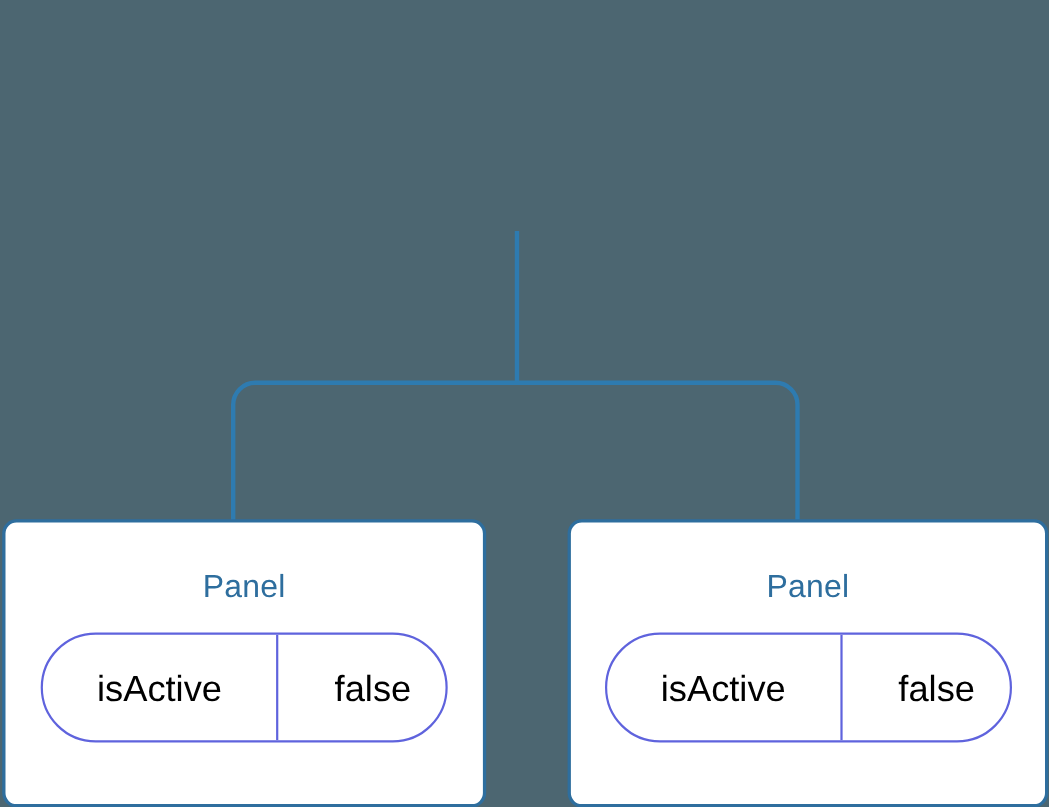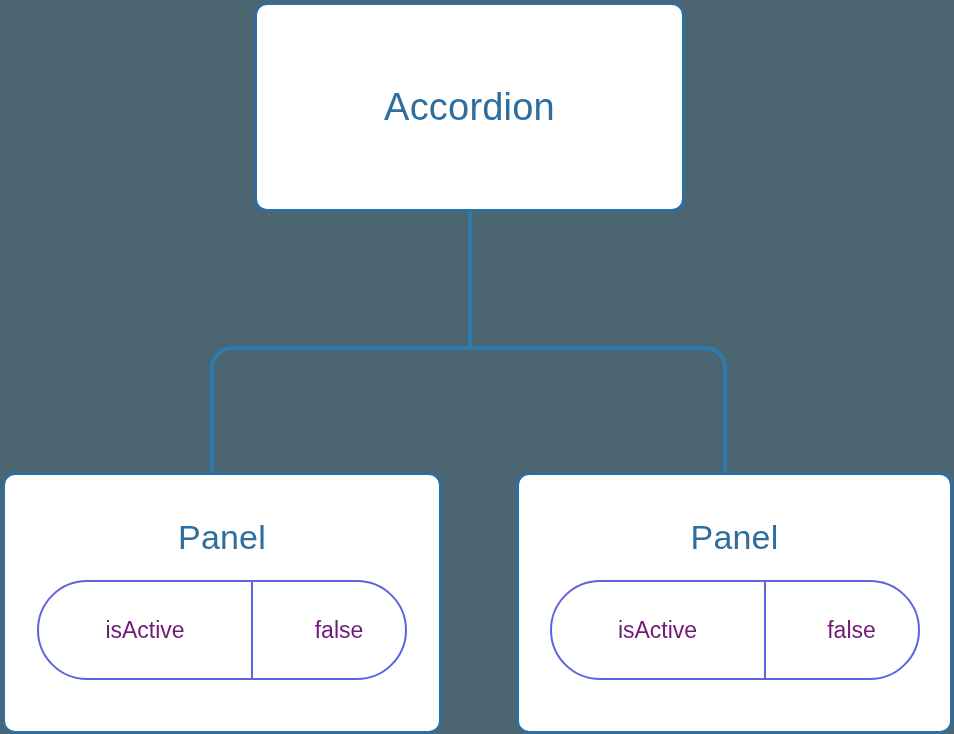--- a/index.html
+++ b/index.html
@@ -58,39 +58,39 @@
     color: #2e6e9e;
     font-size: 38px;
     font-weight: 400;
     line-height: 1;
     letter-spacing: 0.2px;
     white-space: nowrap;
   }
   .node-leaf-left .node-title,
   .node-leaf-right .node-title {
     margin-top: 45px;
-    font-size: 34px;
+    font-size: 29px;
   }
   .prop-pill {
     margin-top: 26px;
     height: 100px;
     border: 2.5px solid #5f63dd;
     border-radius: 50px;
     box-sizing: border-box;
     display: flex;
     align-items: stretch;
     background: transparent;
     overflow: hidden;
   }
   .prop-key, .prop-val {
     display: flex;
     align-items: center;
     justify-content: center;
-    color: #701a75;
-    font-size: 23px;
+    color: #000000;
+    font-size: 33px;
     line-height: 1;
     white-space: nowrap;
     box-sizing: border-box;
   }
   .prop-key {
     width: 214px;
     border-right: 2.5px solid #5f63dd;
   }
   .prop-val {
     width: 152px;
@@ -100,23 +100,20 @@
 </head>
 <body>
 
 <div id="diagram-root">
 
   <svg class="edge-layer" viewBox="0 0 954 734" width="954" height="734" xmlns="http://www.w3.org/2000/svg">
     <path d="M470,210 L470,348 L232,348 A20,20 0 0 0 212,368 L212,478" fill="none" stroke="#2e7bb0" stroke-width="4" stroke-linecap="butt"></path>
     <path d="M470,348 L705,348 A20,20 0 0 1 725,368 L725,478" fill="none" stroke="#2e7bb0" stroke-width="4" stroke-linecap="butt"></path>
   </svg>
 
-  <div class="node node-root">
-    <div class="node-title">Accordion</div>
-  </div>
 
   <div class="node node-leaf-left">
     <div class="node-title">Panel</div>
     <div class="prop-pill">
       <div class="prop-key">isActive</div>
       <div class="prop-val">false</div>
     </div>
   </div>
 
   <div class="node node-leaf-right">

